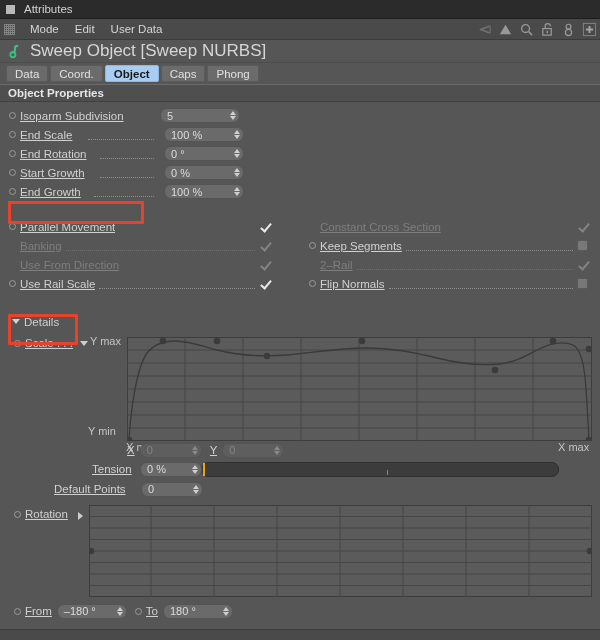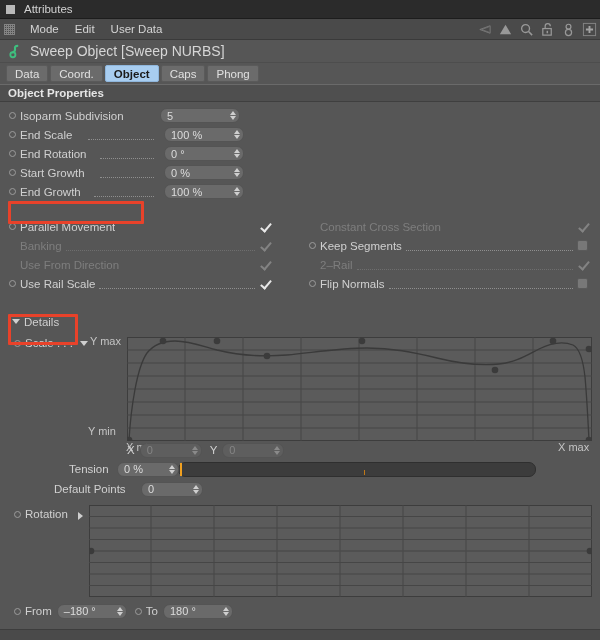--- a/index.html
+++ b/index.html
@@ -69,21 +69,21 @@
   
   .objhead {
     height: 22px;
     background: #565656;
     display: flex;
     align-items: center;
     padding-left: 8px;
     border-bottom: 1px solid #4d4d4d;
   }
   .objhead .oh-label {
-    font-size: 14px;
+    font-size: 17px;
     color: #d6d6d6;
     margin-left: 7px;
   }
 
   
   .tabrow {
     height: 21px;
     background: #565656;
     display: flex;
     align-items: center;
@@ -139,20 +139,21 @@
     margin-right: 4px;
     flex: 0 0 auto;
   }
   .bullet.dim { border-color: #6f6f6f; }
   .bullet.hidden { visibility: hidden; }
   .plabel {
     font-size: 11.5px;
     color: #d0d0d0;
     white-space: nowrap;
     overflow: hidden;
+    text-decoration: underline;
   }
   .plabel.dim { color: #7e7e7e; }
 
   
   .numfield {
     height: 15px;
     background: #6a6a6a;
     border: 1px solid #545454;
     border-radius: 7px;
     display: flex;
@@ -546,21 +547,21 @@
     <span class="nv">0</span>
     <span class="spin dim"></span>
   </div>
   <span class="plabel" style="margin:0 5px 0 8px">Y</span>
   <div class="numfield dim" style="width:62px">
     <span class="nv">0</span>
     <span class="spin dim"></span>
   </div>
 </div>
 
-<div class="prow" style="padding-left:69px;height:20px">
+<div class="prow" style="padding-left:92px;height:20px">
   <span class="plabel" style="width:48px">Tension</span>
   <div class="numfield" style="width:62px;margin-right:-1px;z-index:2">
     <span class="nv">0 %</span>
     <span class="spin"></span>
   </div>
   <div class="slider" style="width:358px">
     <div class="cursor"></div>
     <div class="tick" style="left:52%"></div>
   </div>
 </div>

